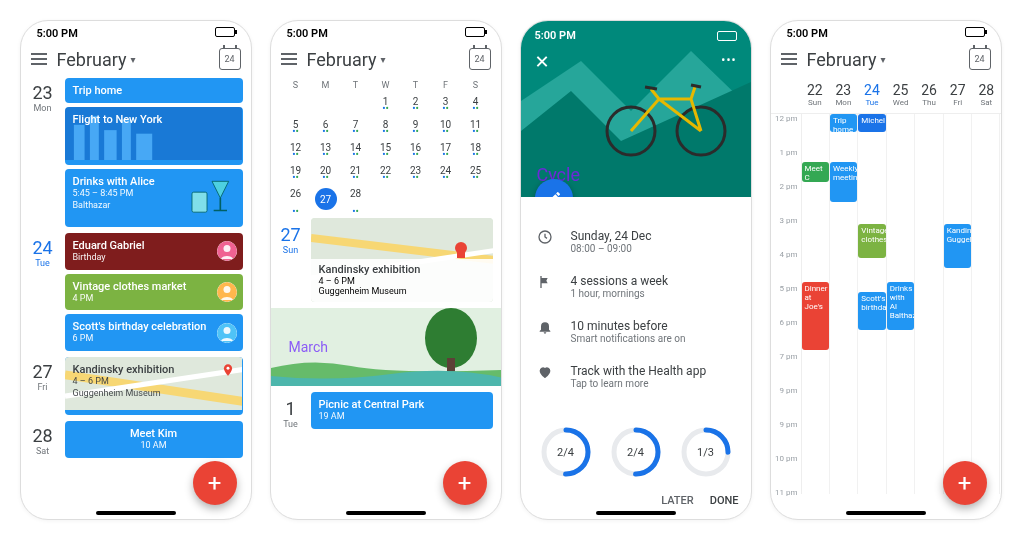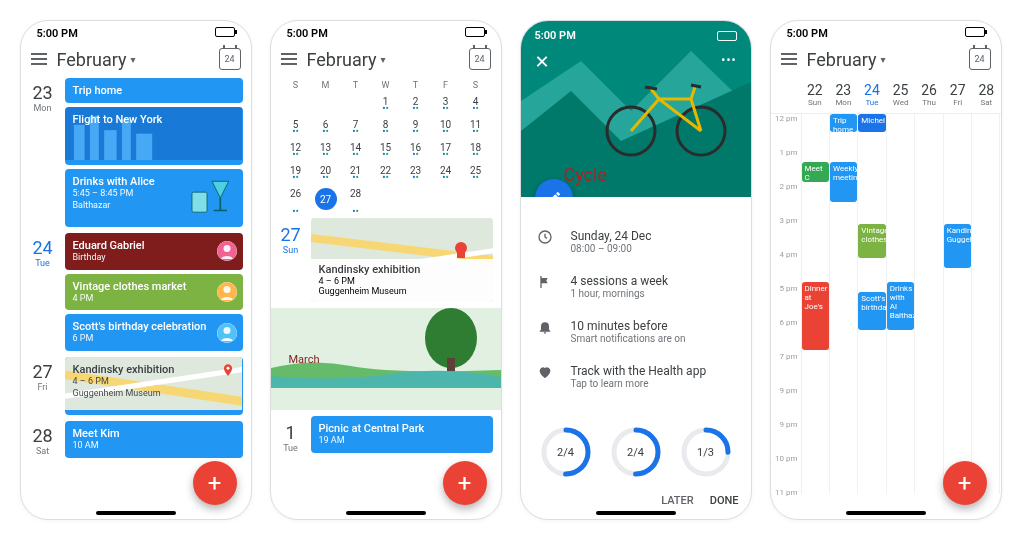--- a/index.html
+++ b/index.html
@@ -69,27 +69,27 @@
   .dowrow span, .weekrow span { flex:1; text-align:center; font-size:9px; color:#70757a; padding:2px 0; }
   .weekrow span { font-size:10px; color:#3c4043; padding:4px 0 8px; position:relative; }
   .weekrow span.sel { background:#1a73e8; color:#fff; border-radius:50%; width:22px; height:22px; flex:0 0 22px; display:flex; align-items:center; justify-content:center; margin:0 auto; padding:0; }
   .weekrow span .dots { position:absolute; bottom:1px; left:0; right:0; font-size:6px; letter-spacing:0px; }
   .sec2-agenda .datecol { width:40px; text-align:center; padding-top:6px; }
   .sec2-agenda .datecol .num { font-size:18px; color:#1a73e8; }
   .sec2-agenda .datecol .dow { font-size:9px; color:#1a73e8; }
   .mapcard { height:84px; background:#d7ead7; border-radius:4px; margin-right:8px; position:relative; overflow:hidden; }
   .mapcard .info { position:absolute; bottom:0; left:0; right:0; background:rgba(255,255,255,.9); padding:4px 8px 6px; font-size:9px; }
   .mapcard .info .et { font-size:11px; color:#3c4043; font-weight:500; }
-  .monthheader { height:102px; position:relative; overflow:hidden; display:flex; align-items:center; padding-left:18px; font-size:11px; color:#7f1d1d; margin:6px 0; }
+  .monthheader { height:78px; position:relative; overflow:hidden; display:flex; align-items:center; padding-left:18px; font-size:14px; color:#8b5cf6; margin:6px 0; }
   
   .s3-hero { height:176px; position:relative; overflow:hidden; }
   .s3-hero .bg { position:absolute; inset:0; }
   .s3-hero .close { position:absolute; top:30px; left:14px; color:#fff; font-size:18px; cursor:pointer; }
   .s3-hero .more { position:absolute; top:32px; right:14px; color:#fff; cursor:pointer; letter-spacing:1px; font-size:12px; }
-  .s3-hero .title3 { position:absolute; bottom:12px; left:16px; color:#b91c1c; font-size:18px;margin-left:27px; }
+  .s3-hero .title3 { position:absolute; bottom:12px; left:16px; color:#6d28d9; font-size:18px; }
   .s3-hero .time3 { position:absolute; top:8px; left:14px; color:#fff; font-size:11px; font-weight:600; }
   .s3-hero .editfab { position:absolute; bottom:-20px; left:14px; width:38px; height:38px; border-radius:50%; background:#1a73e8; display:flex; align-items:center; justify-content:center; box-shadow:0 2px 6px rgba(0,0,0,.3); cursor:pointer; z-index:2; }
   .s3-hero .batt3 { position:absolute; top:10px; right:14px; width:20px; height:10px; border:1px solid #fff; border-radius:2px; }
   .s3-hero .batt3 .fill { background:#fff; width:80%; height:100%; }
   .drow { display:flex; padding:10px 16px; gap:16px; align-items:flex-start; }
   .drow .ic { width:18px; color:#5f6368; flex-shrink:0; }
   .drow .txt { font-size:12px; color:#3c4043; }
   .drow .txt .sub { font-size:10px; color:#70757a; }
   .s3-bottom { position:absolute; bottom:40px; left:0; right:0; display:flex; justify-content:space-around; padding:0 10px; }
   .ring { width:54px; height:54px; position:relative;text-align:center; }
@@ -240,21 +240,21 @@
             </div>
           </div>
         </div>
       </div>
       <div class="row">
         <div class="datecol">
           <div class="num">28</div>
           <div class="dow">Sat</div>
         </div>
         <div class="cards">
-          <div class="ecard" style="background: rgb(33, 150, 243);">
+          <div class="ecard" style="background: rgb(33, 150, 243); text-align: center;">
             <div style="position:relative">
               <div class="et">Meet Kim</div>
               <div class="es">10 AM</div>
             </div>
           </div>
         </div>
       </div>
     </div>
   <div class="fab">+</div>
   <div class="homebar"></div>

